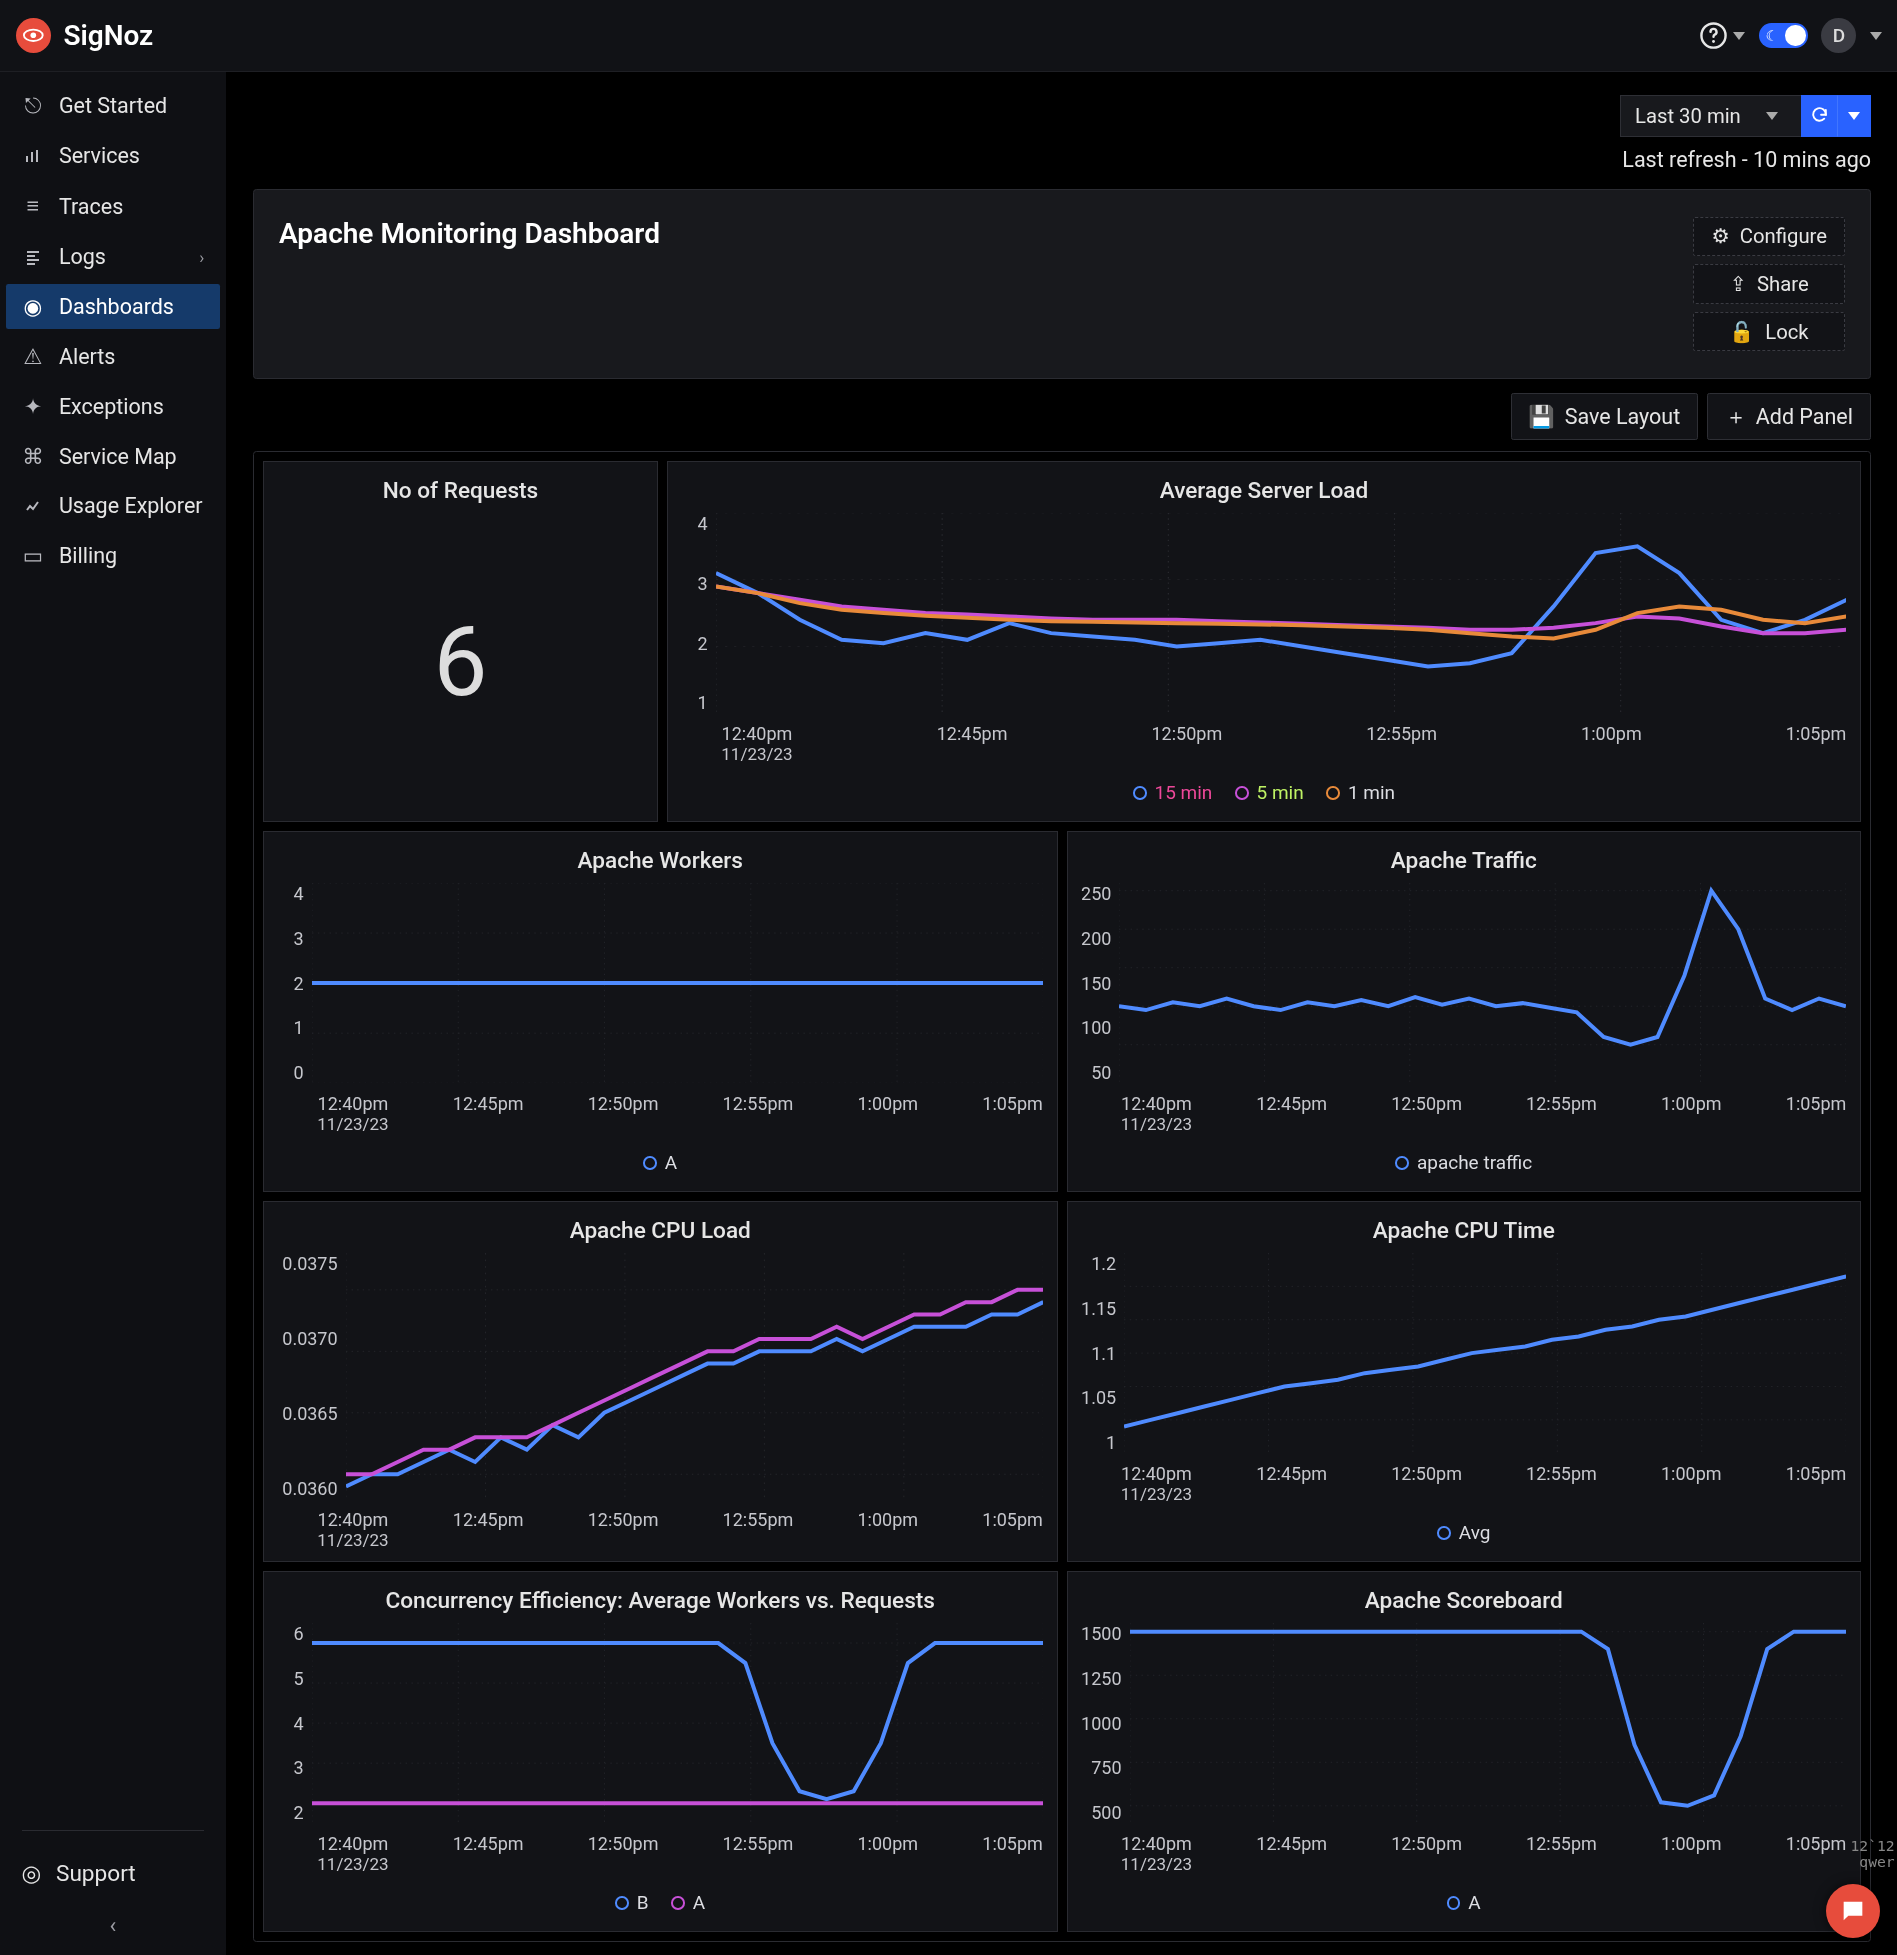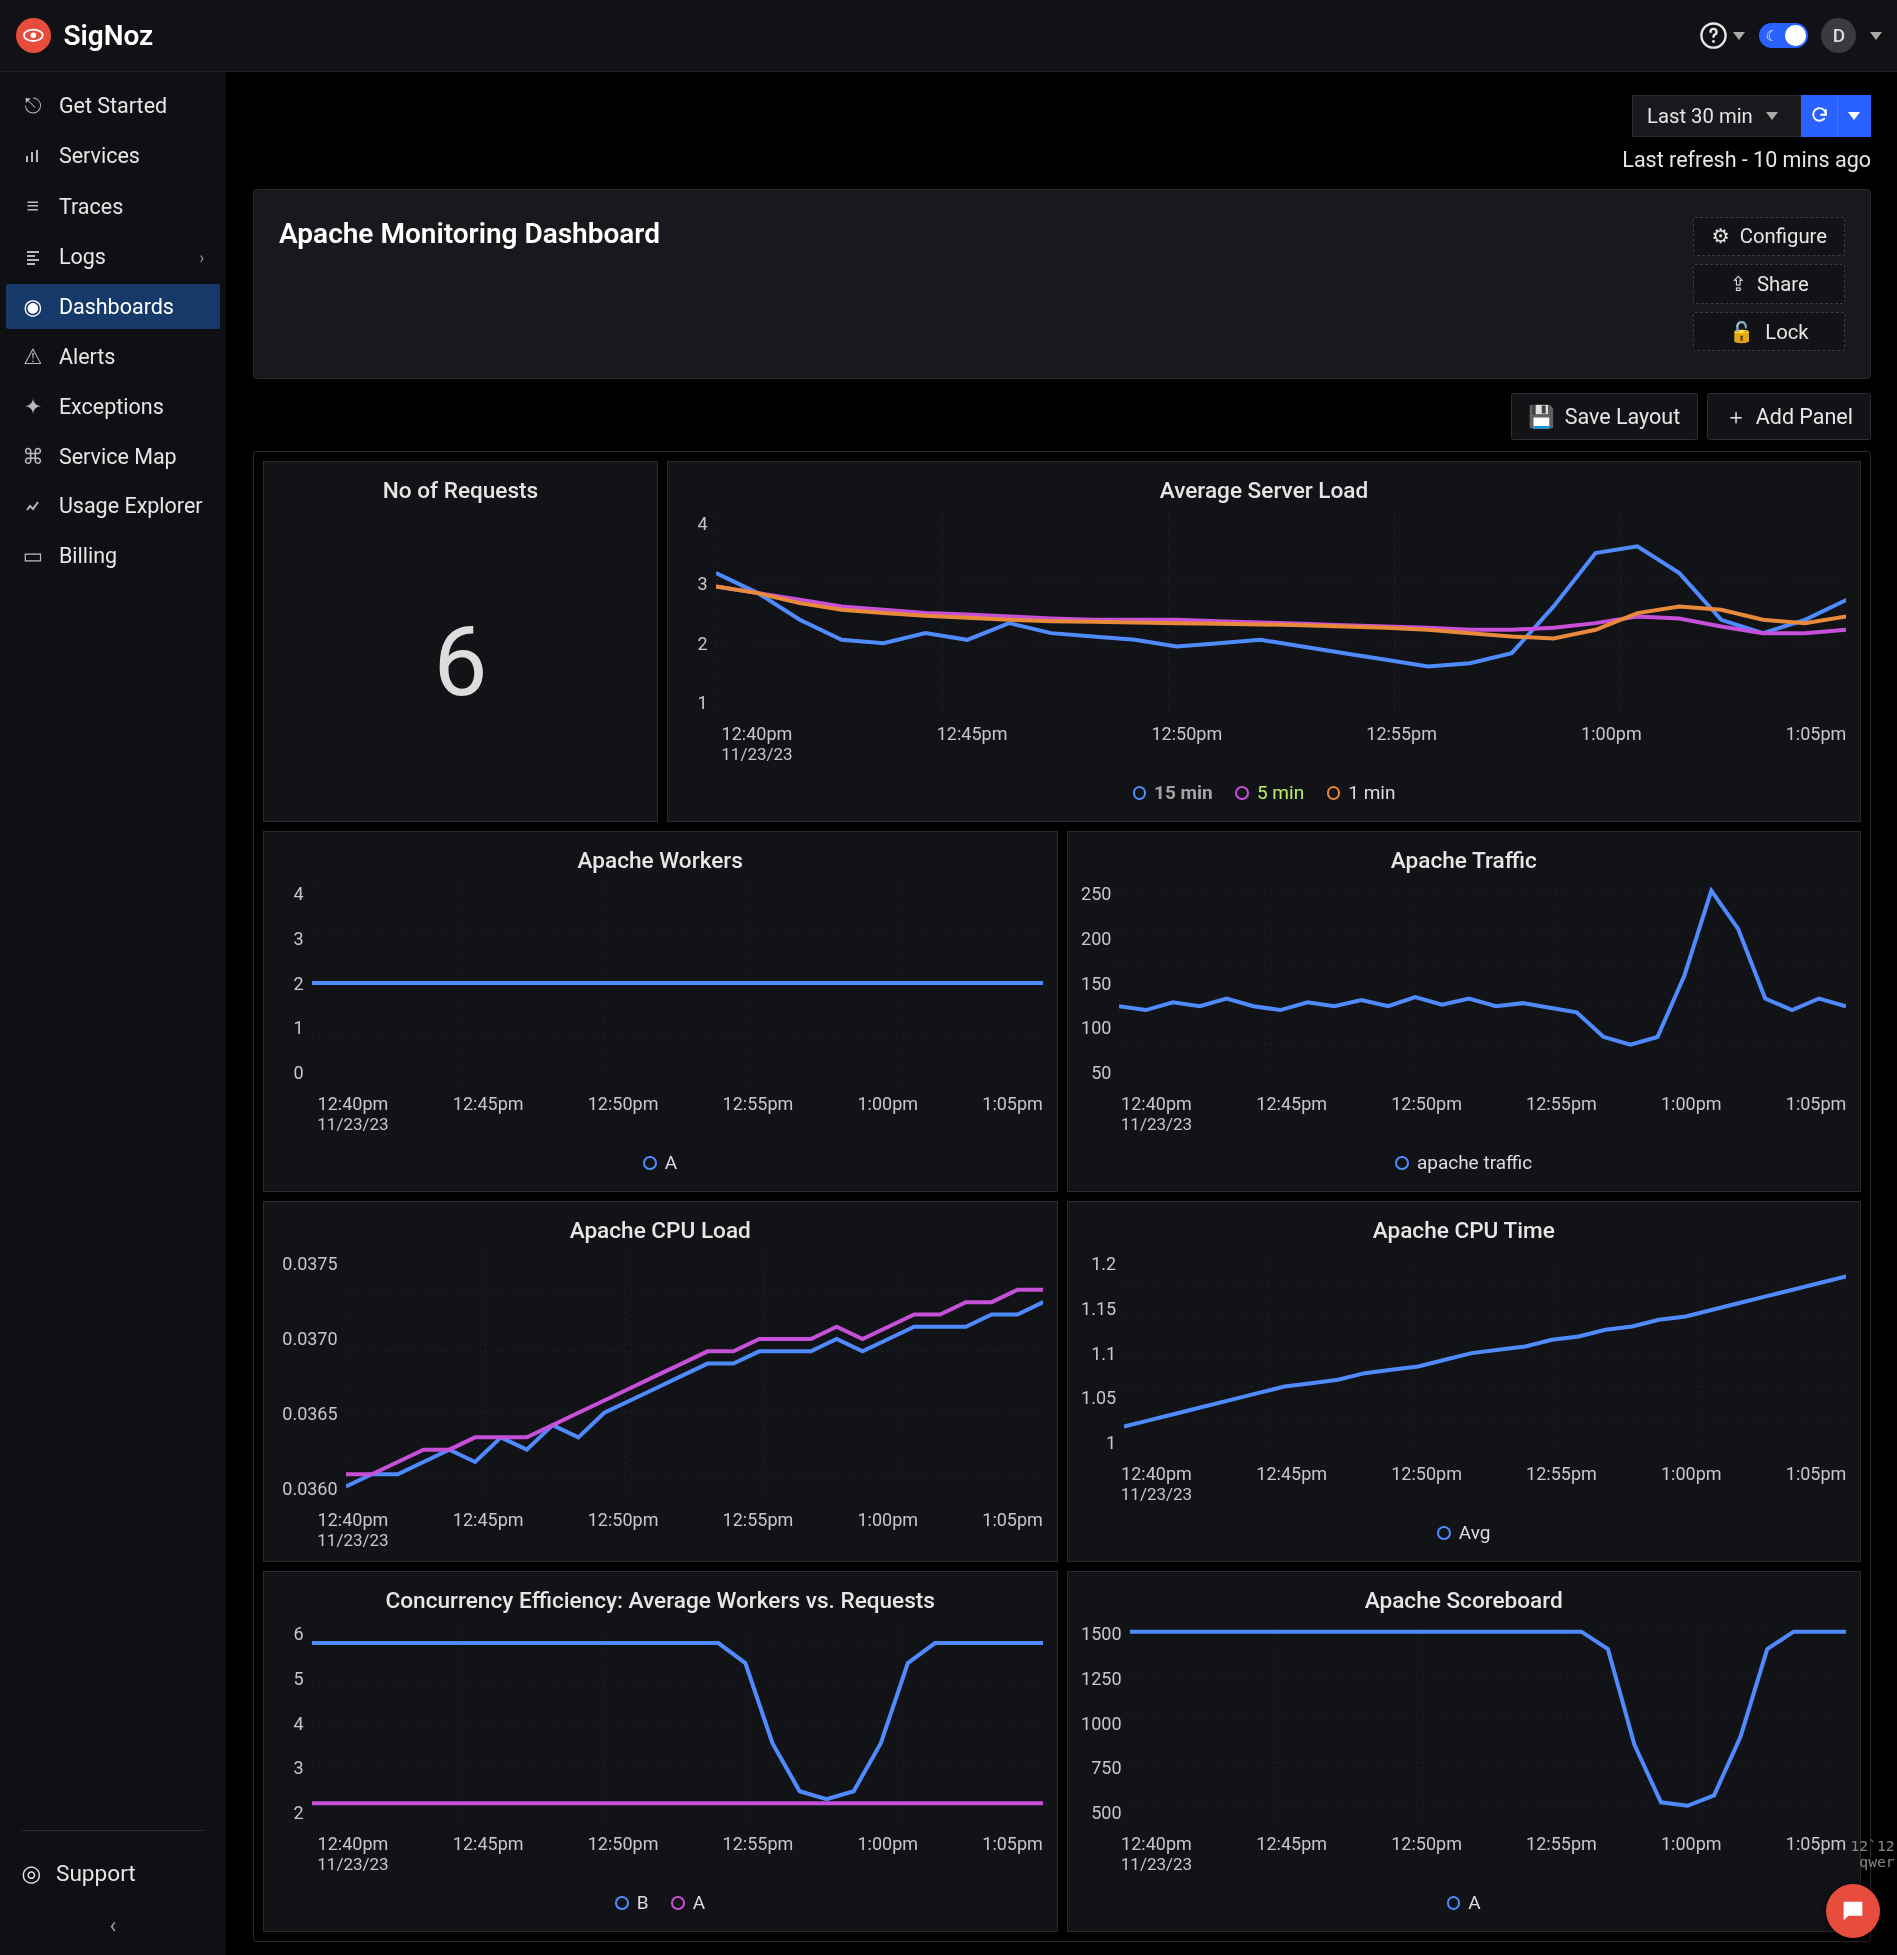--- a/index.html
+++ b/index.html
@@ -91,21 +91,21 @@
   .toolbar-row {
     display: flex; justify-content: flex-end; align-items: flex-start;
     padding: 22.6px 27px 5.6px 27px; gap: 0;
     flex-direction: column; align-items: flex-end;
   }
   .toolbar-controls { display: flex; align-items: stretch; }
   .time-select {
     background: #18191d; border: 0.6px solid #2e2f35;
     border-right: none;
     padding: 8px 22.6px 8px 13.6px; font-size: 20.3px; color: #e6e6e6;
-    display: flex; align-items: center; gap: 8px;
+    display: flex; align-items: center; gap: 20px;
     position: relative;
   }
   .time-select .caret-down { margin-left: 5.6px; }
   .refresh-btn {
     width: 36px; background: #2962ff; display: flex; align-items: center;
     justify-content: center; border: 0.6px solid #2962ff;
   }
   .refresh-btn svg { width: 19px; height: 19px; stroke: #fff; }
   .refresh-menu-btn {
     width: 34px; background: #2962ff; display: flex; align-items: center;
@@ -413,21 +413,21 @@
               <div class="xtick">12:40pm<span class="sub">11/23/23</span></div>
               <div class="xtick">12:45pm</div>
               <div class="xtick">12:50pm</div>
               <div class="xtick">12:55pm</div>
               <div class="xtick">1:00pm</div>
               <div class="xtick">1:05pm</div>
             </div>
             <div class="legend">
               <div class="lg" style="color: rgb(79, 139, 255);">
                 <span class="dot"></span>
-                <span style="color: #a3a3a3; font-weight: bold;">15 min</span>
+                <span style="color: #ec4899;">15 min</span>
               </div>
               <div class="lg" style="color: rgb(199, 80, 216);">
                 <span class="dot"></span>
                 <span style="color: #bef264;">5 min</span>
               </div>
               <div class="lg" style="color: rgb(232, 138, 58);">
                 <span class="dot"></span>
                 <span style="color: rgb(220, 221, 226);">1 min</span>
               </div>
             </div>

